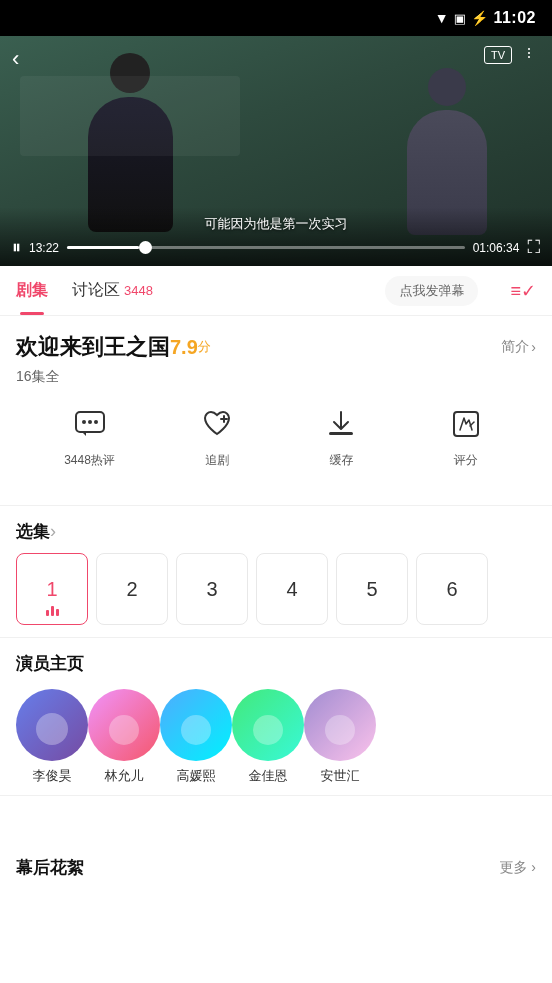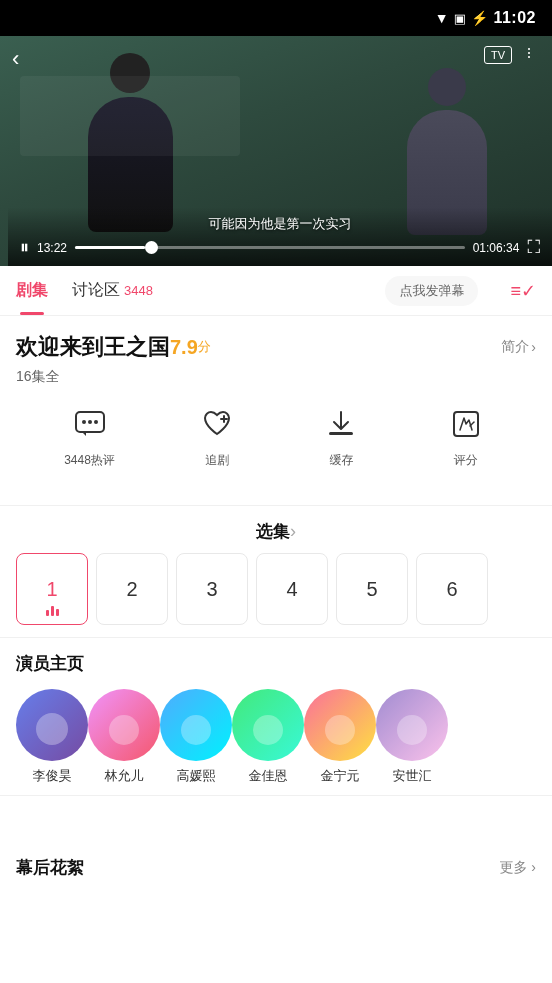--- a/index.html
+++ b/index.html
@@ -49,21 +49,21 @@
       left: 0;
       right: 0;
       height: 100%;
       background: linear-gradient(180deg, #5a7a6a 0%, #4a6a5a 50%, #3a5a4a 100%);
     }
 
     
     .video-controls {
       position: absolute;
       bottom: 0;
-      left: 8px;
+      left: 0;
       right: 0;
       padding: 8px 12px;
       background: linear-gradient(transparent, rgba(0,0,0,0.7));
       display: flex;
       flex-direction: column;
       gap: 4px;
     }
     .subtitle-text {
       color: #fff;
       font-size: 13px;
@@ -273,21 +273,21 @@
     .divider {
       height: 1px;
       background: #f0f0f0;
       margin: 0 -16px;
     }
 
     
     .section-header {
       display: flex;
       align-items: center;
-      justify-content: center;
+      justify-content: flex-start;
       padding: 14px 0 10px;
     }
     .section-title {
       font-size: 17px;
       font-weight: 600;
       color: #111;
     }
     .section-more {
       color: #aaa;
       font-size: 18px;
@@ -586,28 +586,20 @@
       </div>
       <div class="cast-item">
         <div class="cast-avatar av4">
           <div style="width:100%;height:100%;display:flex;align-items:flex-end;justify-content:center;overflow:hidden;">
             <div style="width:30px;height:30px;background:rgba(255,255,255,0.3);border-radius:50%;margin-bottom:16px;"></div>
           </div>
         </div>
         <span class="cast-name">金佳恩</span>
       </div>
       <div class="cast-item">
-        <div class="cast-avatar av5">
-          <div style="width:100%;height:100%;display:flex;align-items:flex-end;justify-content:center;overflow:hidden;">
-            <div style="width:30px;height:30px;background:rgba(255,255,255,0.3);border-radius:50%;margin-bottom:16px;"></div>
-          </div>
-        </div>
-        <span class="cast-name">金宁元</span>
-      </div>
-      <div class="cast-item">
         <div class="cast-avatar av6">
           <div style="width:100%;height:100%;display:flex;align-items:flex-end;justify-content:center;overflow:hidden;">
             <div style="width:30px;height:30px;background:rgba(255,255,255,0.3);border-radius:50%;margin-bottom:16px;"></div>
           </div>
         </div>
         <span class="cast-name">安世汇</span>
       </div>
     </div>
   </div>
 

